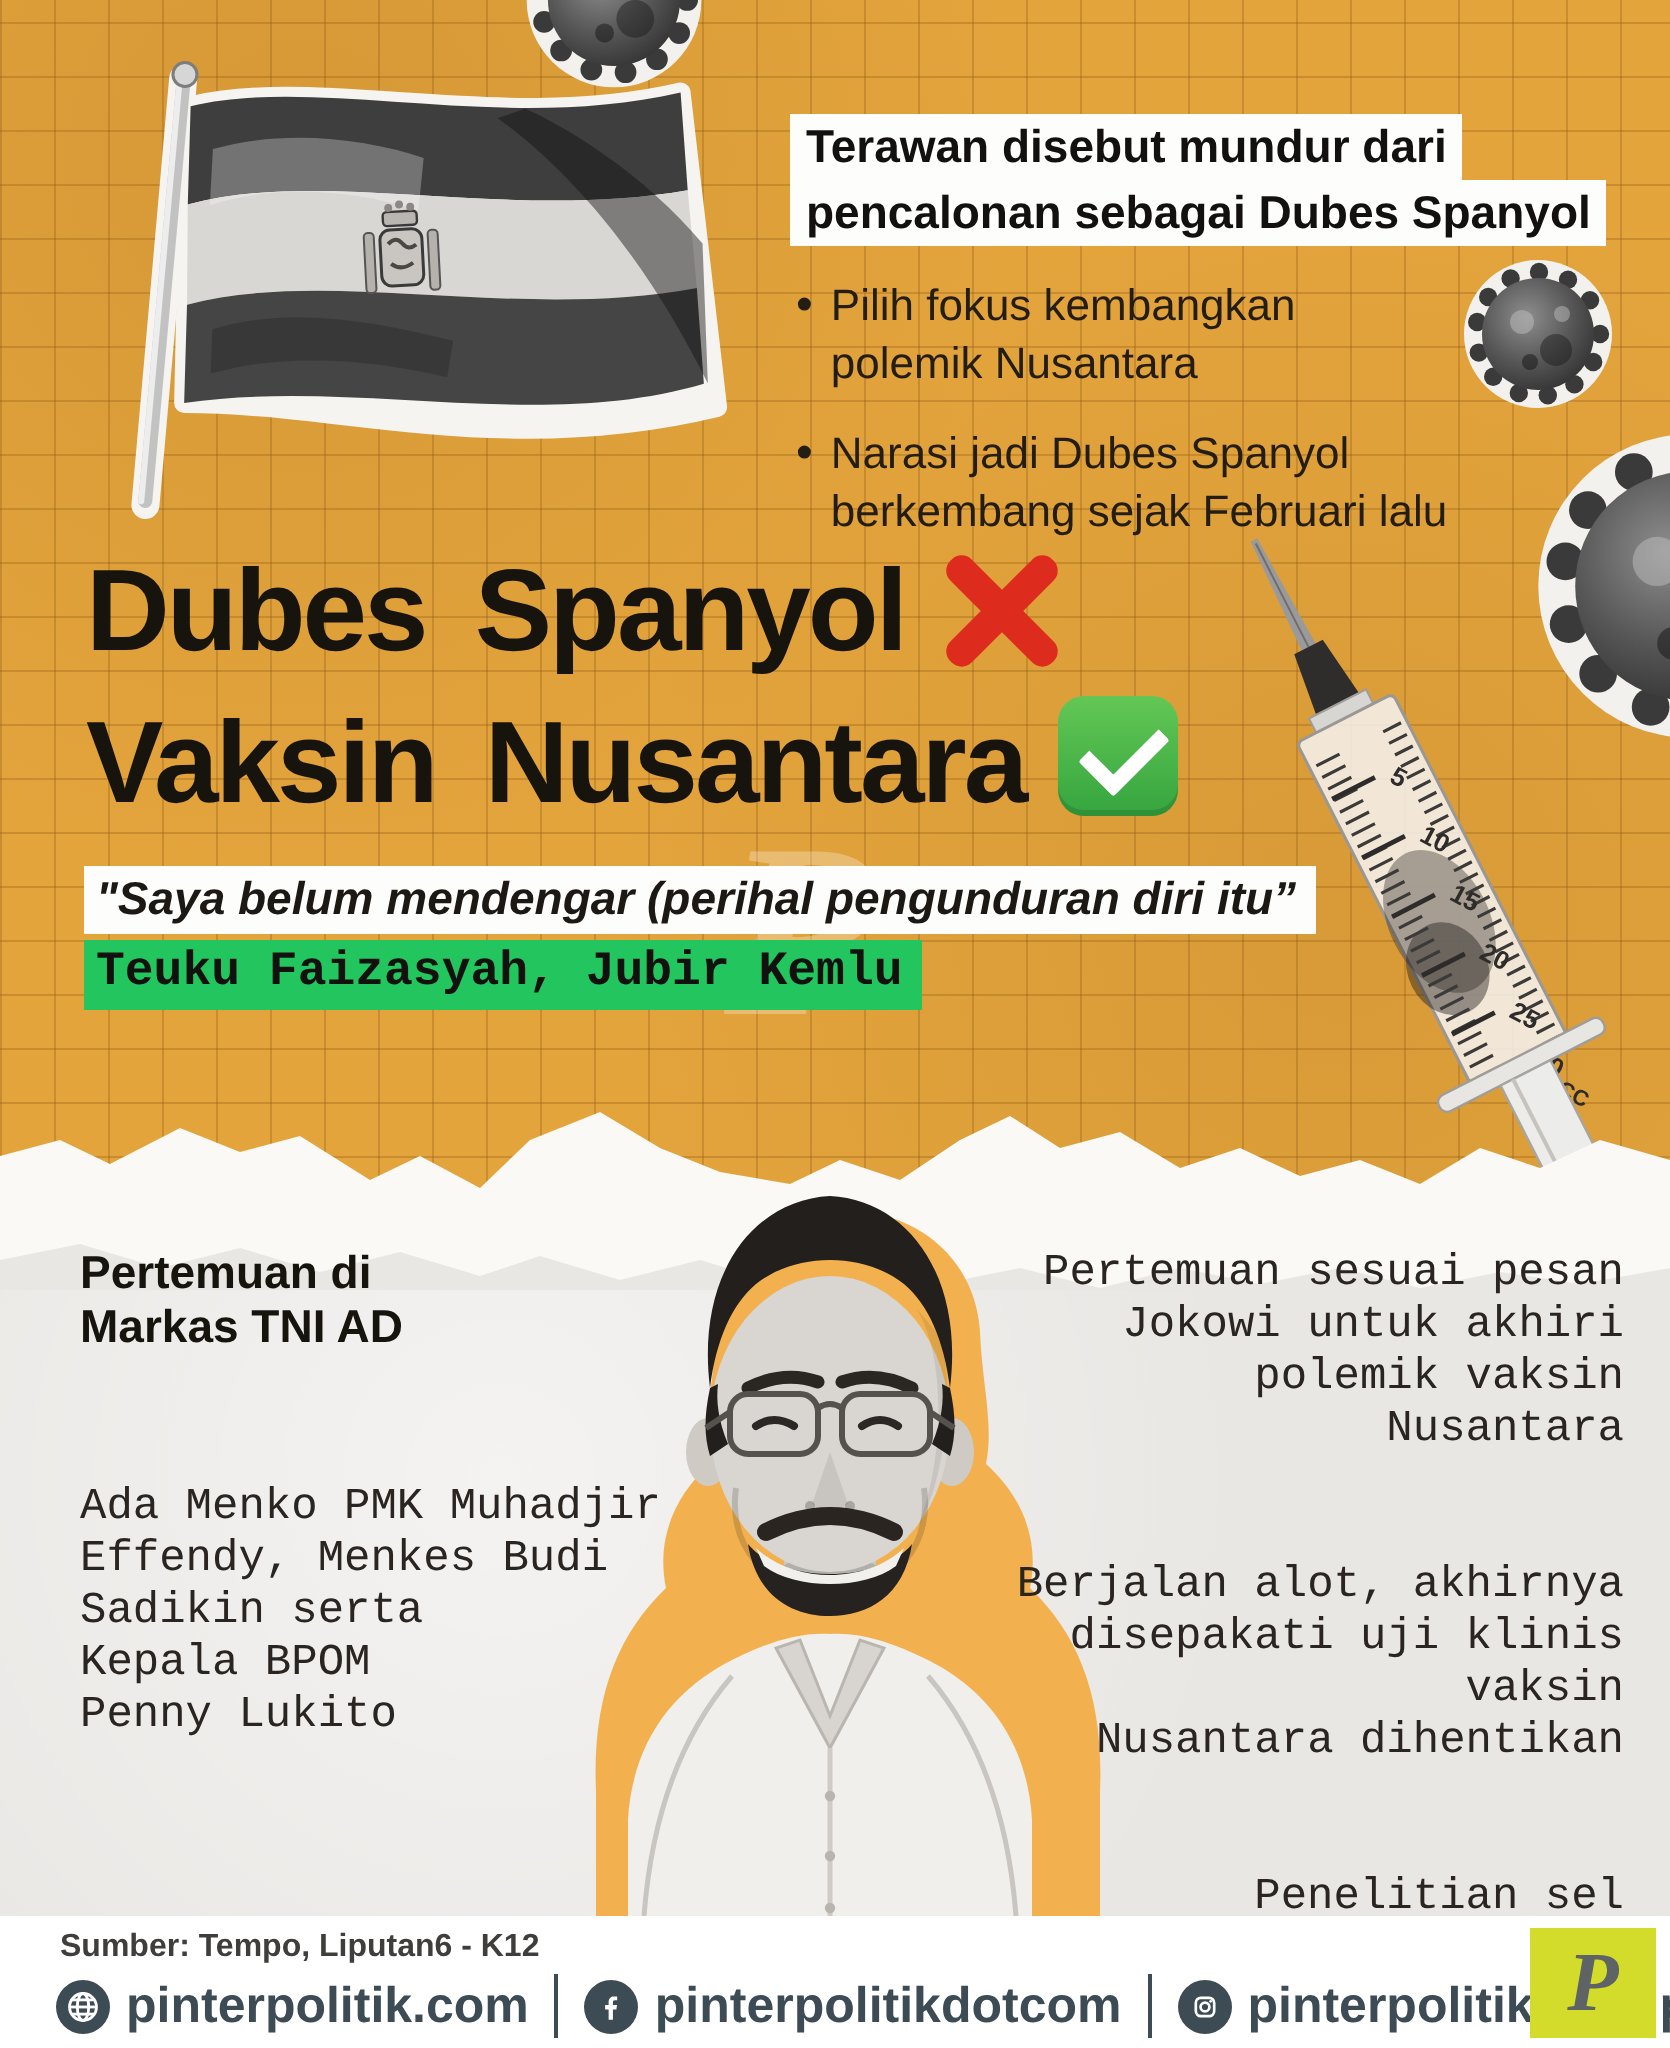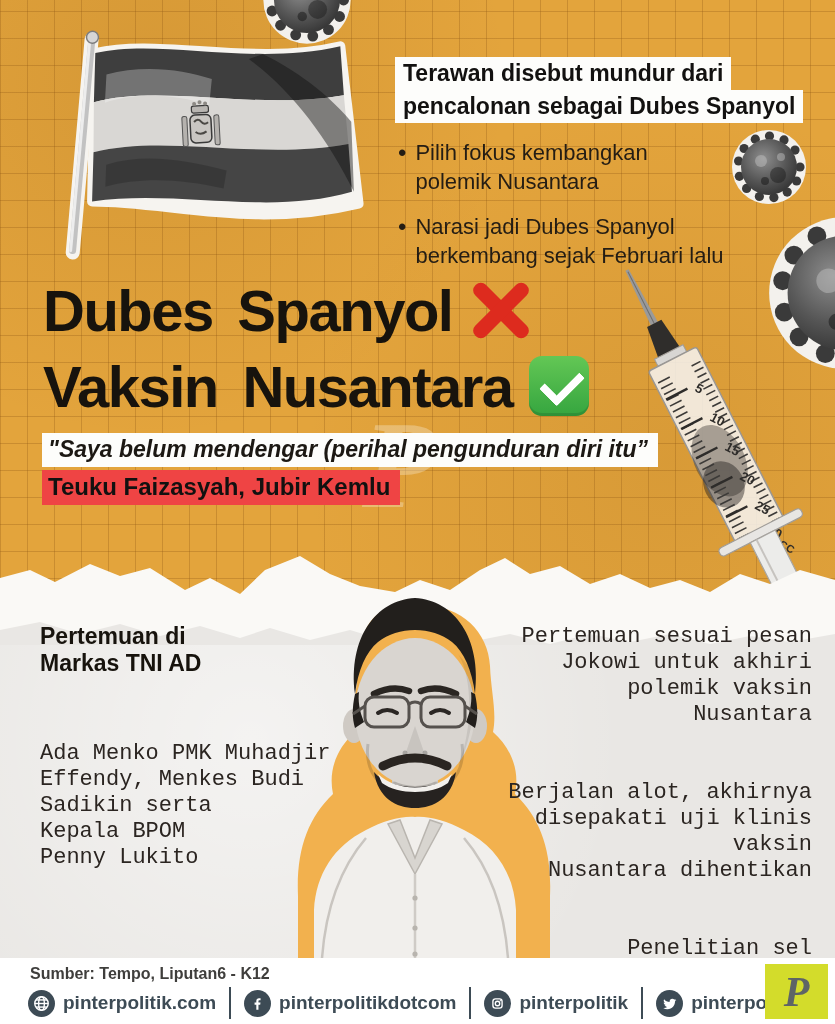--- a/index.html
+++ b/index.html
@@ -30,21 +30,21 @@
   .headline .hl-line span{
     display:inline-block;background:#FDFDFB;color:#121110;
     font-size:23px;font-weight:bold;line-height:27px;padding:3px 8px 3px 8px;
   }
   
   .bullets{position:absolute;left:398px;top:122px;width:340px;z-index:5;color:#241d14;}
   .bullet{display:flex;margin-top:16px;font-size:22px;line-height:29px;white-space:pre-line;}
   .bullet .dot{font-size:24px;line-height:29px;margin-right:9px;}
   
   .main-title{position:absolute;left:43px;top:272px;z-index:5;color:#17130d;}
-  .title-line{display:flex;align-items:center;height:76px;
+  .title-line{display:flex;height:76px;
     font-size:58px;font-weight:bold;letter-spacing:-1.5px;word-spacing:10px;}
   .x-mark{position:relative;display:inline-block;width:66px;height:66px;margin-left:16px;flex:0 0 auto;}
   .x-mark::before,.x-mark::after{
     content:"";position:absolute;left:-3px;top:26px;width:72px;height:15px;
     background:#DD2B1E;border-radius:7px;
   }
   .x-mark::before{transform:rotate(45deg);}
   .x-mark::after{transform:rotate(-45deg);}
   .check-mark{position:relative;display:inline-block;width:60px;height:60px;margin-left:16px;flex:0 0 auto;
     background:linear-gradient(180deg,#63C755 0%,#35A53F 100%);border-radius:13px;
@@ -52,22 +52,22 @@
   .check-mark::after{
     content:"";position:absolute;left:13px;top:15px;width:32px;height:17px;
     border-left:8px solid #fff;border-bottom:8px solid #fff;
     transform:rotate(-45deg);border-radius:2px;
   }
   
   .quote{position:absolute;left:42px;top:433px;z-index:5;}
   .quote span{display:inline-block;background:#FDFDFB;color:#1c1813;
     font-size:23px;font-style:italic;font-weight:bold;line-height:27px;padding:3px 10px 4px 6px;}
   .attribution{position:absolute;left:42px;top:470px;z-index:5;}
-  .attribution span{display:inline-block;background:#ef4444;color:#121110;
-    font-size:24px;font-weight:bold;line-height:28px;padding:3px 10px 4px 6px;}
+  .attribution span{display:inline-block;background:#22c55e;color:#121110;
+    font-size:24px;font-weight:bold;line-height:28px;padding:3px 10px 4px 6px;font-family:Liberation Mono, monospace;}
   
   .torn-svg{position:absolute;left:0;top:530px;z-index:3;}
   .bottom-section{
     position:absolute;left:0;top:645px;width:835px;height:313px;z-index:3;
     background:#E9E7E4;
     background-image:radial-gradient(circle at 30% 30%, rgba(255,255,255,.5), transparent 60%);
   }
   .photo-svg{position:absolute;left:262px;top:576px;z-index:4;}
   
   .col{position:absolute;z-index:5;color:#2b2521;font-size:22px;line-height:26px;white-space:pre-line;}
@@ -76,21 +76,21 @@
   .col .heading{font-size:23px;font-weight:bold;line-height:27px;color:#17130d;margin:0 0 38px 0;}
   .col p{margin:0 0 26px 0;font-family:Liberation Mono, monospace;}
   
   .footer{position:absolute;left:0;top:958px;width:835px;height:80px;background:#ffffff;z-index:6;}
   .source{position:absolute;left:30px;top:7px;font-size:16px;font-weight:bold;color:#3f3e3c;}
   .social-row{position:absolute;left:28px;top:28px;display:flex;align-items:center;height:34px;}
   .social-item{display:flex;align-items:center;cursor:pointer;}
   .social-icon{width:27px;height:27px;border-radius:50%;background:#3D4B55;
     display:flex;align-items:center;justify-content:center;flex:0 0 auto;}
   .social-icon svg{display:block;}
-  .social-label{margin-left:8px;font-size:19px;font-weight:bold;color:#3D4B55;text-align:right;}
+  .social-label{margin-left:8px;font-size:25px;font-weight:bold;color:#3D4B55;text-align:right;}
   .social-sep{width:2px;height:32px;background:#3D4B55;margin:0 13px;}
   .brand-logo{position:absolute;left:765px;top:6px;width:63px;height:55px;background:#D3DC2B;
     display:flex;align-items:center;justify-content:center;}
   .brand-logo span{font-family:"Liberation Serif", serif;font-style:italic;font-weight:bold;
     font-size:42px;color:#5E6466;line-height:1;}
 </style>
 </head>
 <body>
 
 <div class="canvas">

